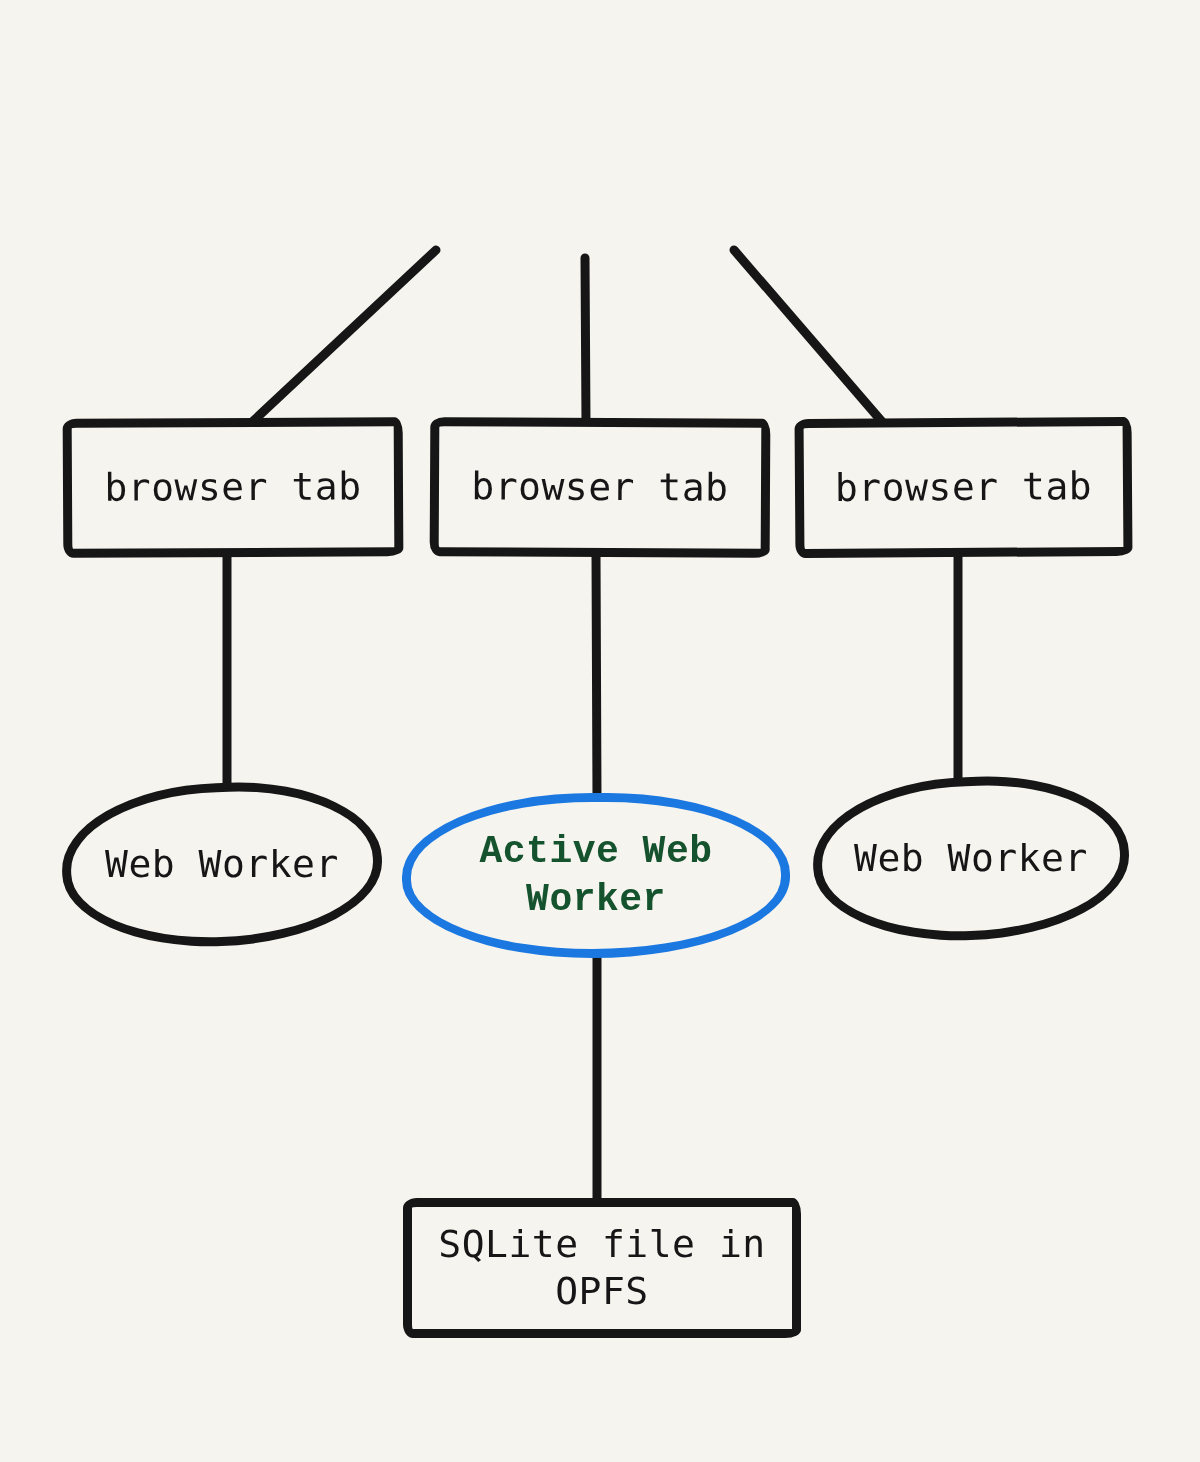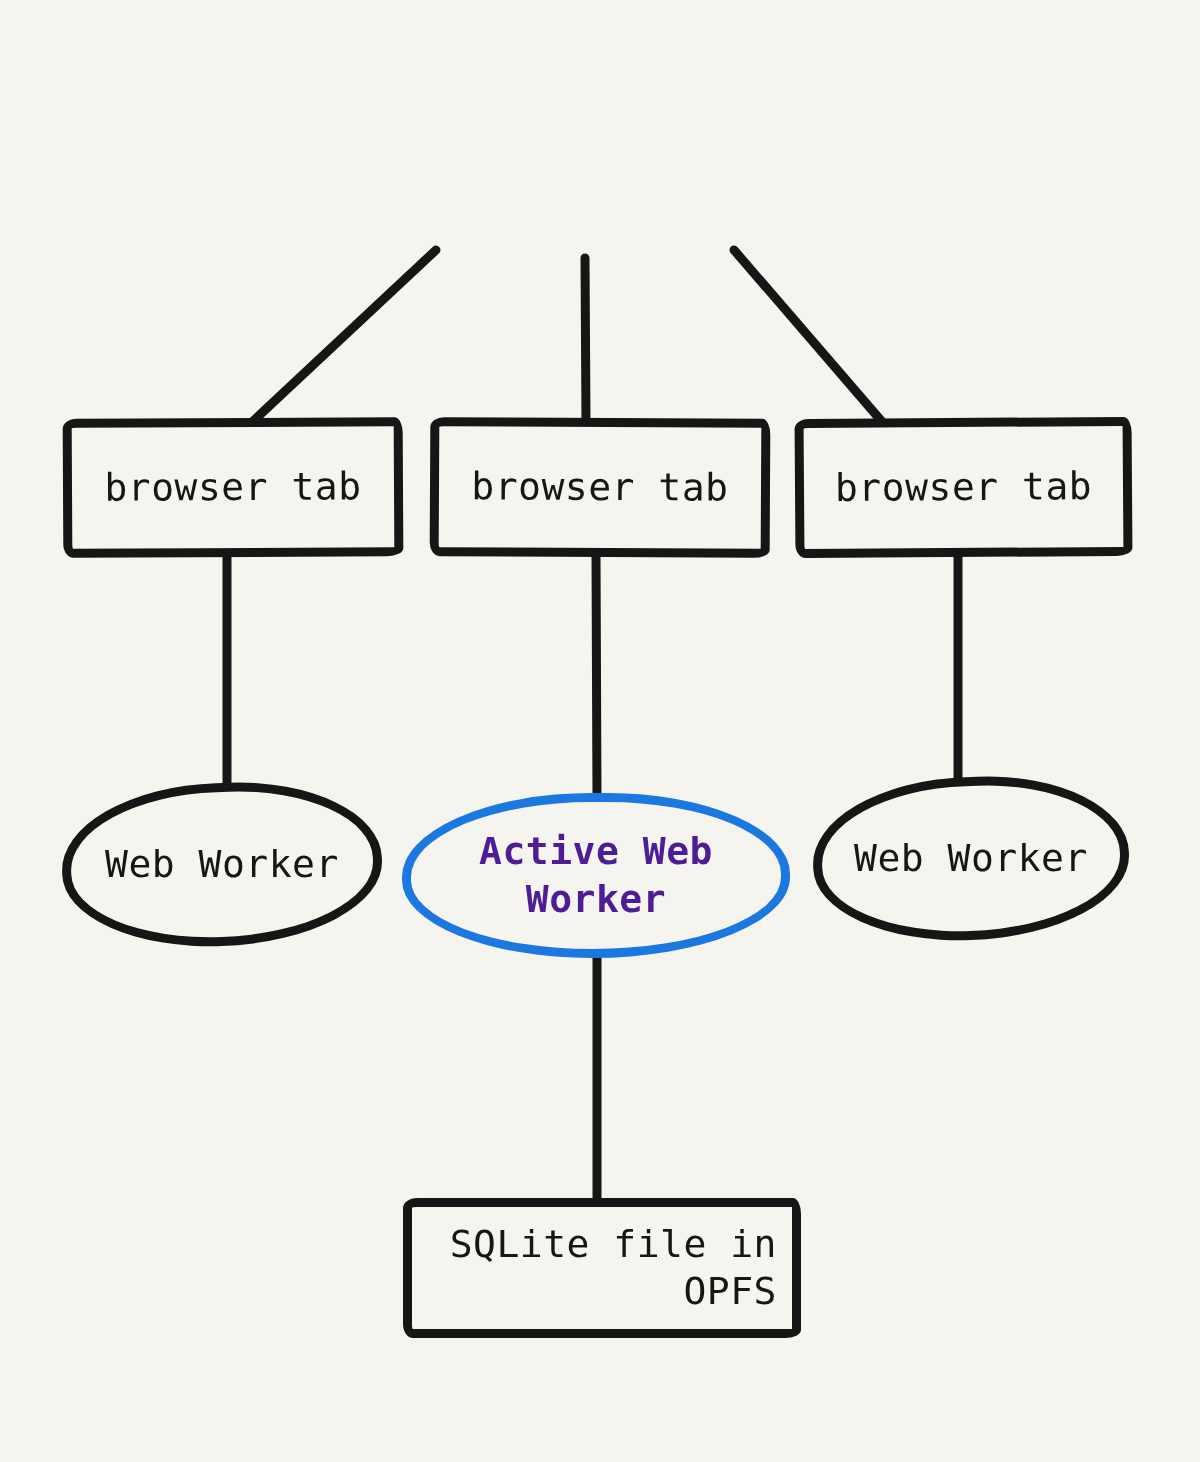--- a/index.html
+++ b/index.html
@@ -95,40 +95,40 @@
   .node-worker-left .label,
   .node-worker-right .label {
     transform: rotate(2deg);
   }
   .node-worker-active {
     left: 402px;
     top: 793px;
     width: 388px;
     height: 165px;
     border-color: #1b78e0;
-    color: #4c1d95;
+    color: #14532d;
     font-weight: bold;
+    font-family: Liberation Mono, monospace;
   }
   .node-worker-active .label {
     white-space: normal;
     max-width: 290px;
   }
   .node-worker-right {
     left: 813px;
     top: 777px;
     width: 316px;
     height: 163px;
     transform: rotate(-2deg);
   }
   .node-sqlite {
     left: 403px;
     top: 1198px;
     width: 398px;
     height: 140px;
-    text-align: right;
   }
   .node-sqlite .label {
     white-space: normal;
     max-width: 350px;
   }
 </style>
 </head>
 <body>
 
 <div class="canvas">

